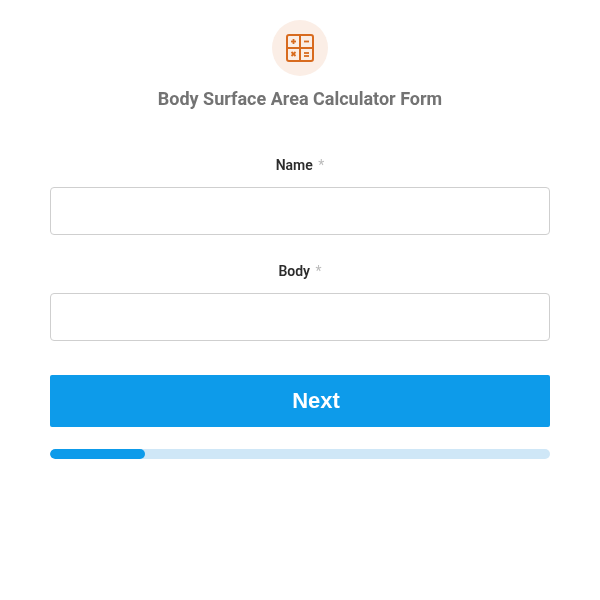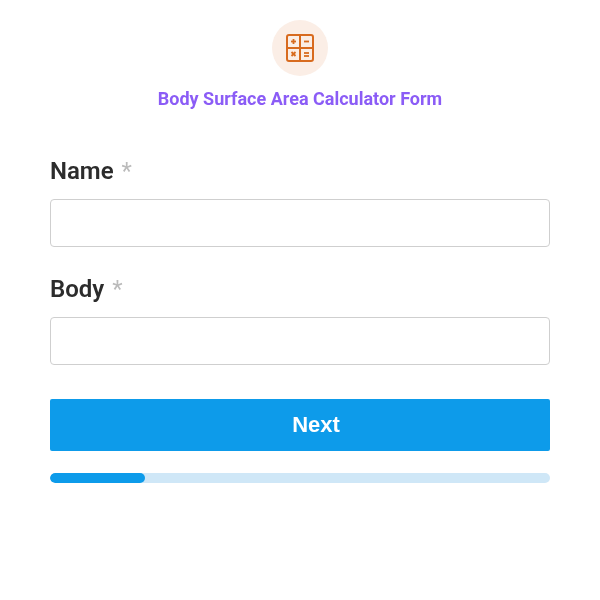--- a/index.html
+++ b/index.html
@@ -24,26 +24,27 @@
       justify-content: center;
       margin: 0 auto 12px auto;
     }
     .calc-icon svg {
       display: block;
     }
     .form-title {
       text-align: center;
       font-size: 18px;
       font-weight: 700;
-      color: #8b5cf6;
+      color: #737373;
       margin-bottom: 48px;
     }
     .field-label {
       display: block;
-      font-size: 24px;
+      text-align: center;
+      font-size: 14px;
       font-weight: 600;
       color: #2c2c2c;
       margin-bottom: 14px;
     }
     .field-label .req {
       color: #bbb;
       font-weight: 400;
       margin-left: 2px;
     }
     .text-input {

